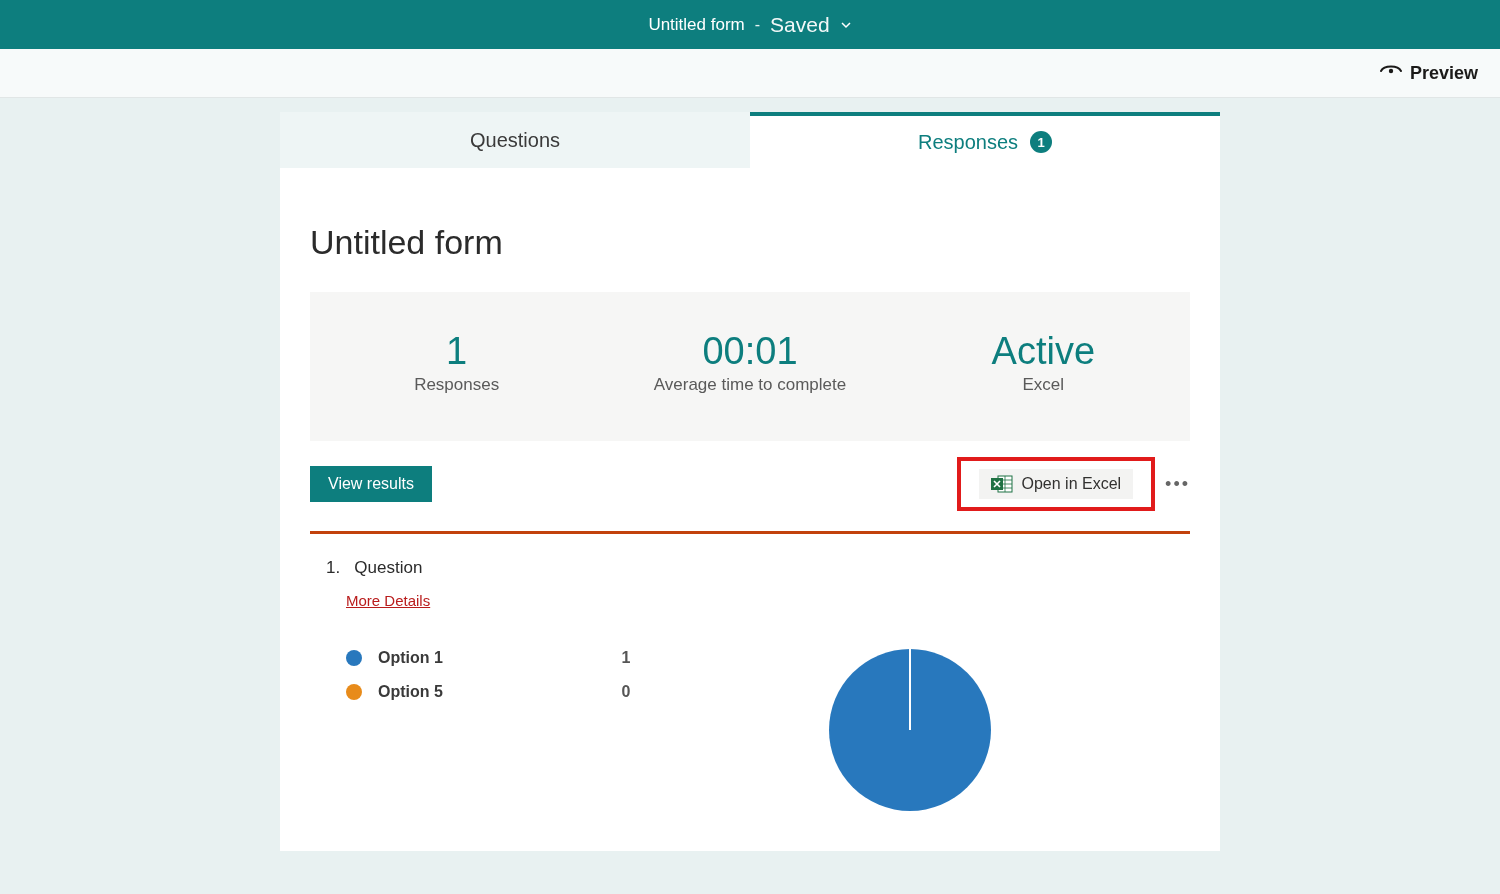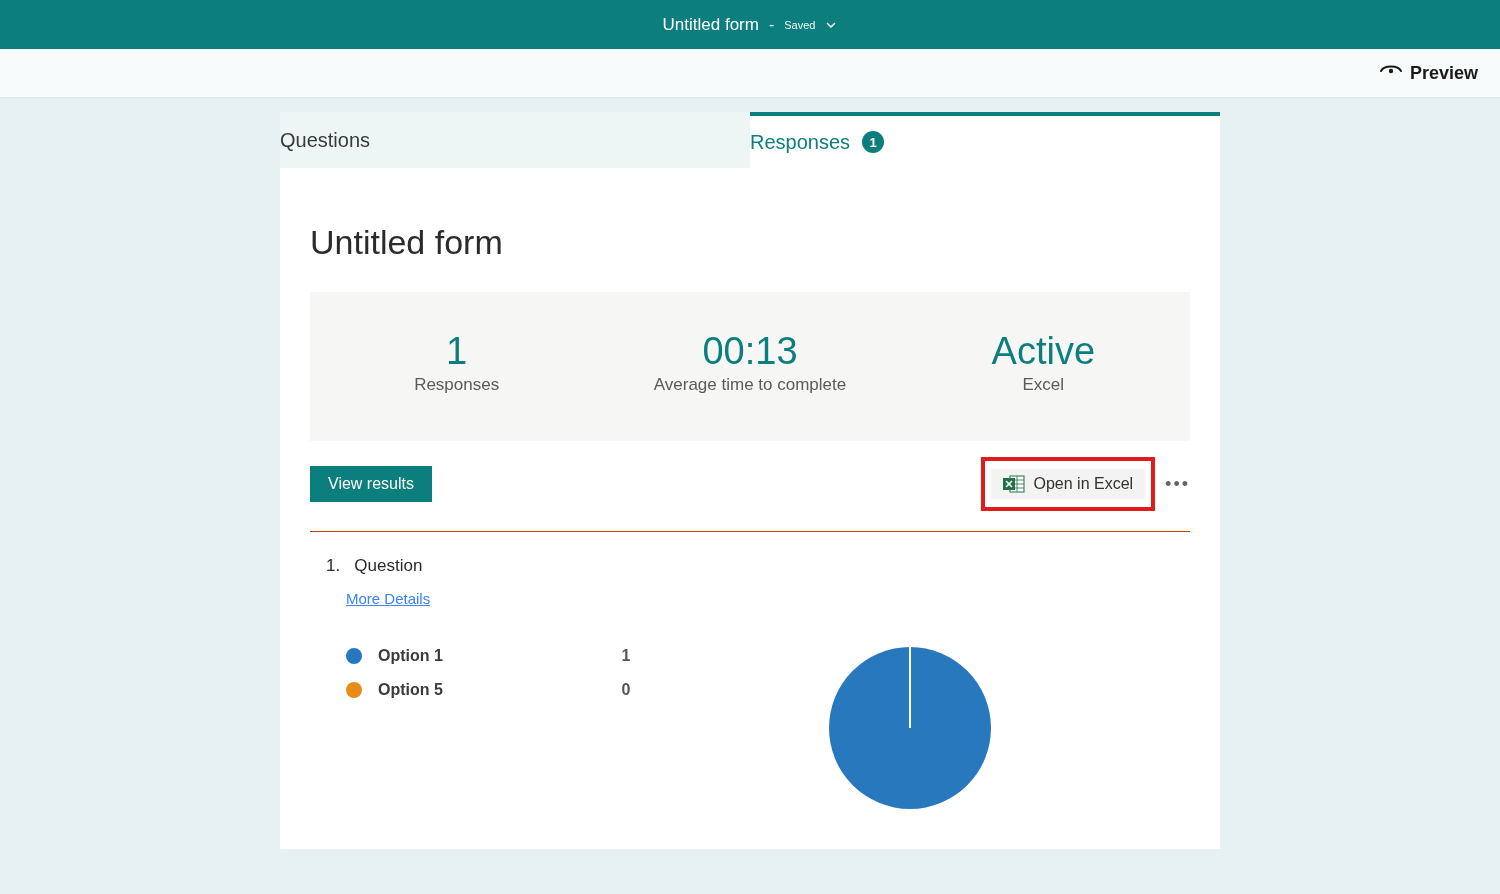--- a/index.html
+++ b/index.html
@@ -14,21 +14,21 @@
   .topbar {
     background: #0d7e7e;
     height: 49px;
     display: flex;
     align-items: center;
     justify-content: center;
     color: #fff;
   }
   .topbar .title { font-size: 17px; font-weight: 400; }
   .topbar .sep { margin: 0 10px; opacity: .9; }
-  .topbar .saved { font-size: 11px; opacity: .95; margin-right: 6px; }
+  .topbar .saved { font-size: 21px; opacity: .95; margin-right: 6px; }
   .topbar .chev { display:inline-block; margin-left:4px; }
   .topbar .chev svg { vertical-align: middle; }
   .toolbar {
     background: #f7fafa;
     height: 49px;
     display: flex;
     align-items: center;
     justify-content: flex-end;
     padding: 0 22px;
     border-bottom: 1px solid #e1e6e6;
@@ -52,21 +52,21 @@
     background: #fff;
   }
   .tabs {
     display: flex;
     height: 56px;
   }
   .tab {
     flex: 1;
     display: flex;
     align-items: center;
-    justify-content: flex-start;
+    justify-content: center;
     font-size: 20px;
     cursor: pointer;
     gap: 12px;
   }
   .tab.inactive {
     background: #eef5f5;
     color: #3a3a3a;
   }
   .tab.active {
     background: #fff;
@@ -110,35 +110,35 @@
   .stat .label {
     font-size: 17px;
     color: #5a5a5a;
     margin-top: 2px;
   }
   .actions-row {
     display: flex;
     align-items: center;
     margin: 16px 30px 0 30px;
     padding-bottom: 20px;
-    border-bottom: 1px solid #c2410c;
+    border-bottom: 3px solid #c2410c;
     position: relative;
   }
   .view-results {
     background: #0d7e7e;
     color: #fff;
     border: none;
     padding: 9px 18px;
     font-size: 16px;
     cursor: pointer;
   }
   .spacer { flex: 1; }
   .excel-wrap {
     border: 4px solid #e11b1b;
-    padding: 8px 6px;
+    padding: 8px 18px;
     display: flex;
     align-items: center;
   }
   .open-excel {
     background: #f3f3f2;
     border: none;
     padding: 6px 12px;
     font-size: 16px;
     display: flex;
     align-items: center;
@@ -159,21 +159,21 @@
   }
   .question-block {
     padding: 24px 46px 40px 46px;
   }
   .q-title {
     font-size: 17px;
     color: #2b2b2b;
     margin-bottom: 14px;
   }
   .more-details {
-    color: #3b82f6;
+    color: #b91c1c;
     font-size: 15px;
     text-decoration: underline;
     cursor: pointer;
     margin-left: 20px;
     display: inline-block;
     margin-bottom: 40px;
   }
   .q-body {
     display: flex;
   }
@@ -257,21 +257,21 @@
     </div>
 
     <div class="form-title">Untitled form</div>
 
     <div class="stats">
       <div class="stat">
         <div class="big">1</div>
         <div class="label">Responses</div>
       </div>
       <div class="stat">
-        <div class="big">00:13</div>
+        <div class="big">00:01</div>
         <div class="label">Average time to complete</div>
       </div>
       <div class="stat">
         <div class="big">Active</div>
         <div class="label">Excel</div>
       </div>
     </div>
 
     <div class="actions-row">
       <button class="view-results">View results</button>

